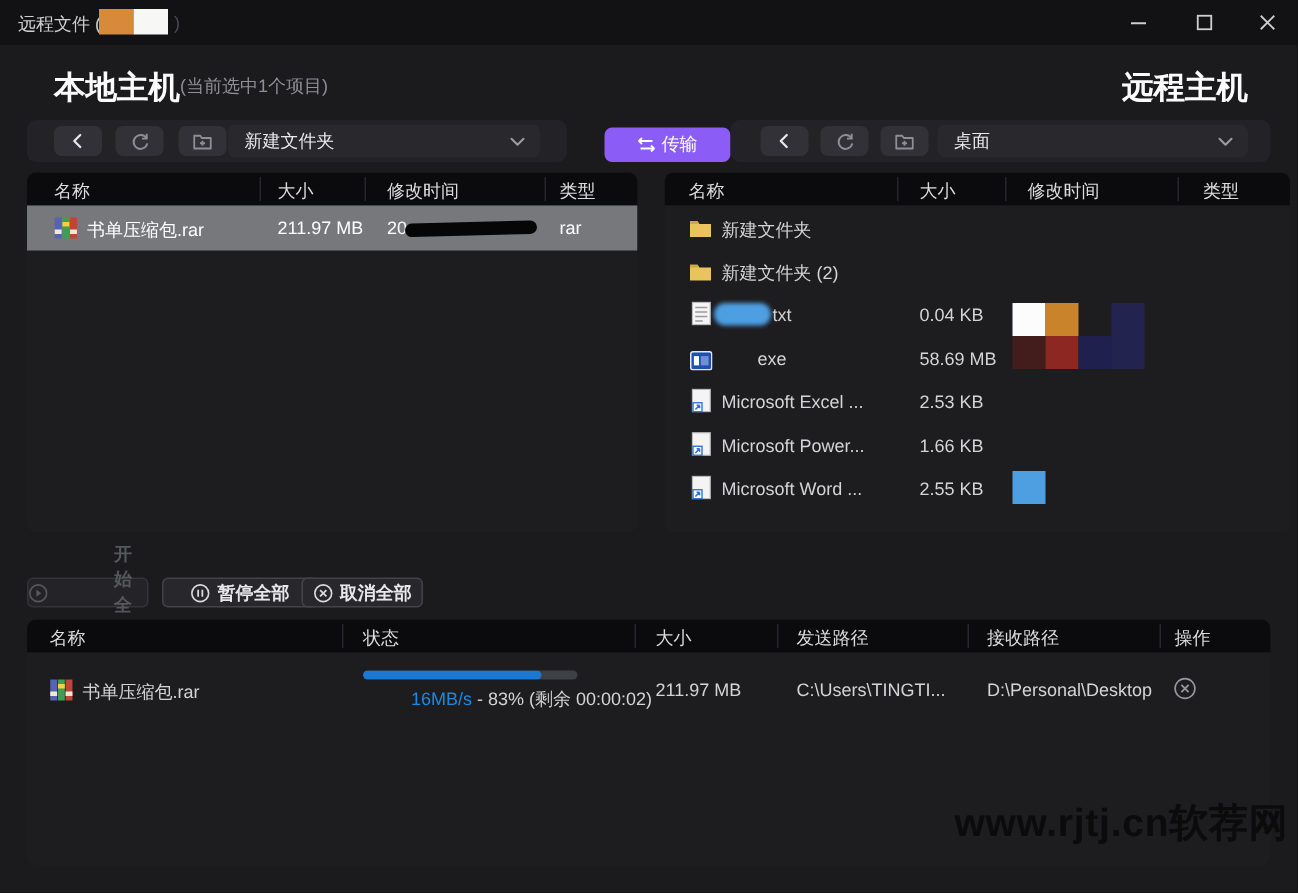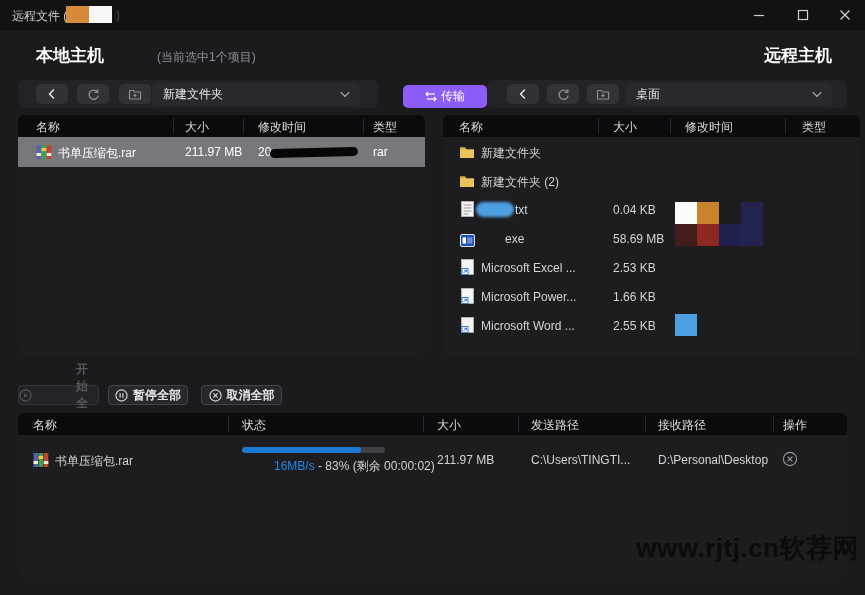--- a/index.html
+++ b/index.html
@@ -8,22 +8,22 @@
   .abs{position:absolute;}
   
   #titlebar{left:0;top:0;width:865px;height:30px;background:#121214;}
   .tb-title{left:12px;top:8px;font-size:12px;color:#cfcfd1;}
   .censor-chip{left:66px;top:6px;width:46px;height:17px;display:flex;}
   .censor-chip .c1{width:23px;height:100%;background:#d78b3a;}
   .censor-chip .c2{width:23px;height:100%;background:#f7f7f5;}
   .tb-paren{left:116px;top:8px;font-size:12px;color:#4a4a4e;}
   .winbtn{top:0;width:34px;height:30px;display:flex;align-items:center;justify-content:center;cursor:pointer;}
   
-  .h-title{font-size:17px;font-weight:bold;color:#fbfbfc;}
-  .h-sub{font-size:12px;color:#8f8f94;margin-left:37px;}
+  .h-title{font-size:21px;font-weight:bold;color:#fbfbfc;}
+  .h-sub{font-size:12px;color:#8f8f94;}
   
   .toolbar{height:28px;width:360px;top:80px;background:#232327;border-radius:6px;}
   .tb-btn{position:absolute;top:4px;width:32px;height:20px;background:#313137;border-radius:5px;
           display:flex;align-items:center;justify-content:center;cursor:pointer;}
   .dropdown{position:absolute;top:3px;width:208px;height:22px;background:#28282d;border-radius:5px;
             display:flex;align-items:center;cursor:pointer;}
   .dd-label{font-size:12px;color:#e9e9eb;padding-left:11px;flex:1;}
   .dd-chev{padding-right:10px;display:flex;align-items:center;}
   
   #transfer-btn{left:403px;top:85px;width:84px;height:23px;background:#8b5cf6;border-radius:5px;
@@ -323,21 +323,21 @@
 
   <div class="qbtn disabled" style="left:18px;width:81px;">
     <span style="display:flex;">
         <svg width="13" height="13" viewBox="0 0 13 13">
           <circle cx="6.5" cy="6.5" r="5.6" fill="none" stroke="#56575b" stroke-width="1.1"></circle>
           <path d="M5.2 4.2 L8.6 6.5 L5.2 8.8 z" fill="#56575b"></path>
         </svg>
       </span>
     <span>开始全部</span>
   </div>
-  <div class="qbtn" style="left:108px;width:80px;">
+  <div class="qbtn" style="left:108px;width:104px;">
     <span style="display:flex;">
         <svg width="13" height="13" viewBox="0 0 13 13">
           <circle cx="6.5" cy="6.5" r="5.6" fill="none" stroke="#d9d9db" stroke-width="1.1"></circle>
           <line x1="5.1" y1="4.2" x2="5.1" y2="8.8" stroke="#d9d9db" stroke-width="1.2"></line>
           <line x1="7.9" y1="4.2" x2="7.9" y2="8.8" stroke="#d9d9db" stroke-width="1.2"></line>
         </svg>
       </span>
     <span>暂停全部</span>
   </div>
   <div class="qbtn" style="left:201px;width:81px;">

